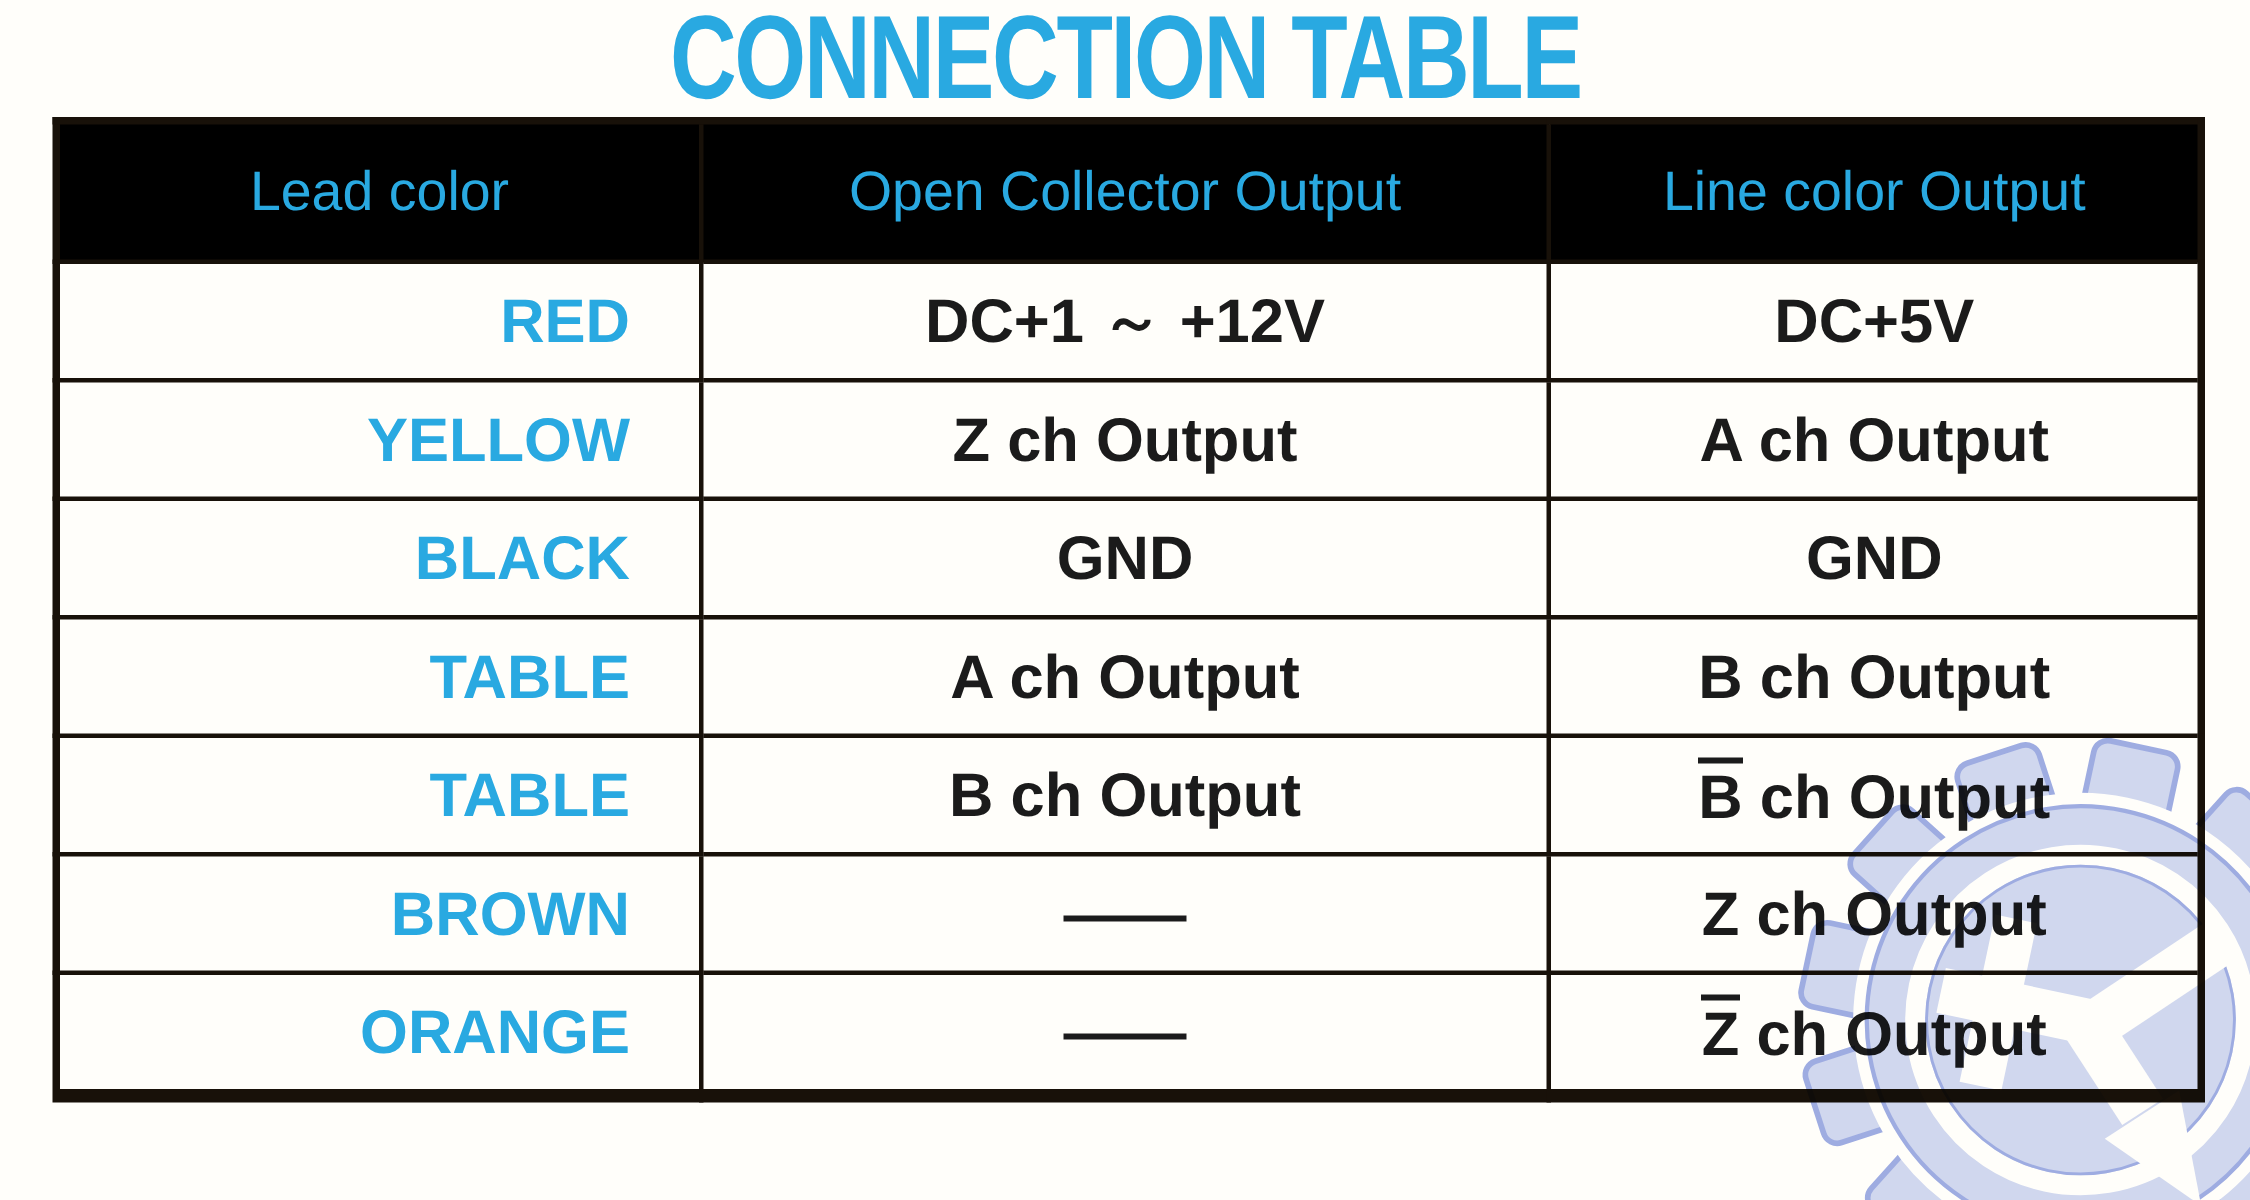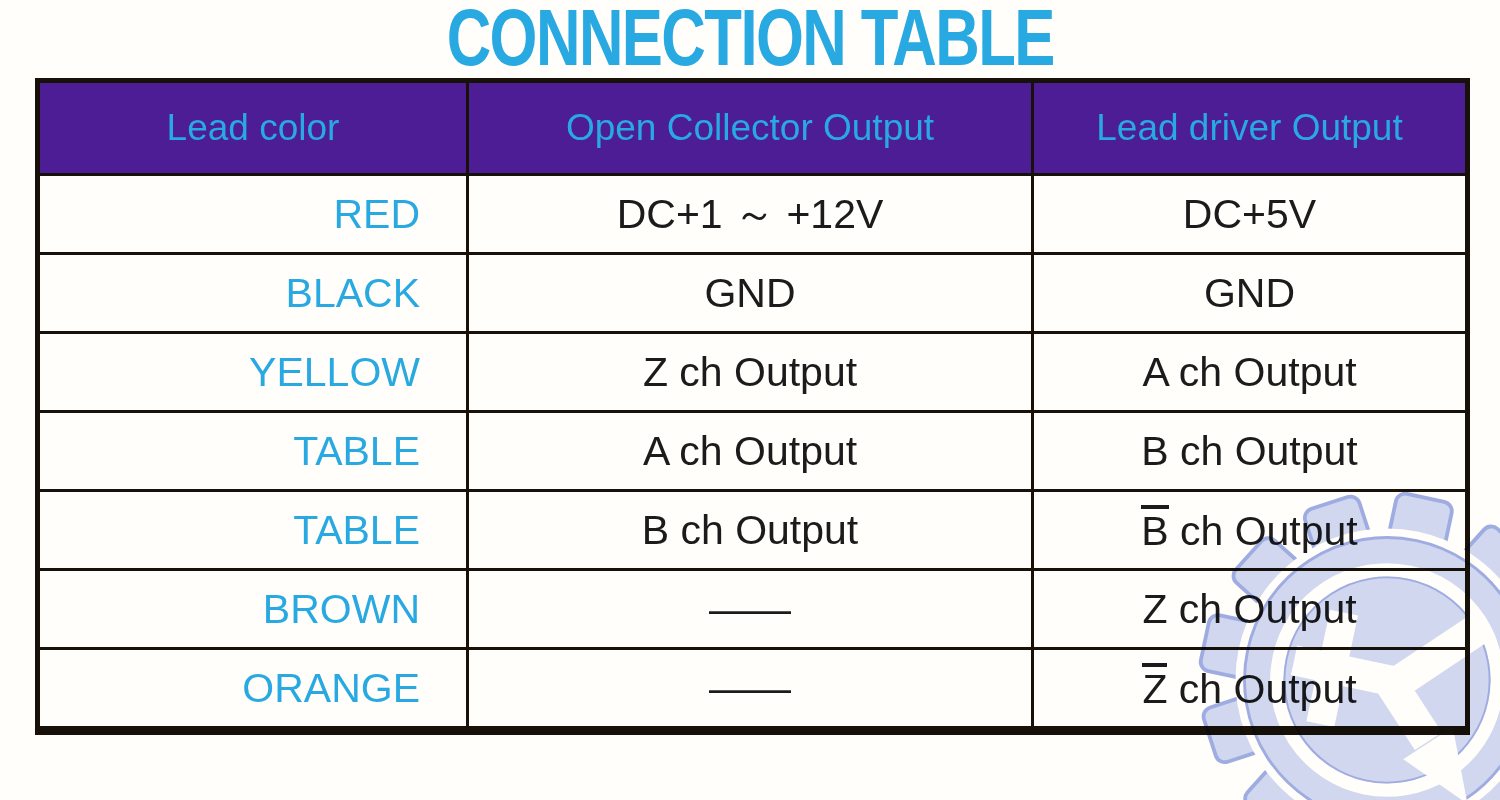--- a/index.html
+++ b/index.html
@@ -43,32 +43,32 @@
   }
   table.conn, table.conn td, table.conn th {
     border: 3px solid #181109;
   }
   table.conn {
     border-width: 5px;
     border-bottom-width: 9px;
   }
   th.hdr {
     height: 88px;
-    background: #4c1d95;
+    background: #000000;
     color: #29a9e1;
     font-size: 37px;
     font-weight: 400;
     text-align: center;
     vertical-align: middle;
   }
   td {
     height: 74px;
     vertical-align: middle;
     font-size: 41px;
-    font-weight: 400;
+    font-weight: 700;
     color: #1b1b1b;
     white-space: nowrap;
     margin-top: 14px;
   }
   td.lead {
     text-align: right;
     padding-right: 46px;
     color: #29a9e1;
   }
   td.val {
@@ -100,36 +100,36 @@
 <table class="conn">
   <colgroup>
     <col style="width:430px">
     <col style="width:565px">
     <col style="width:435px">
   </colgroup>
   <tbody>
       <tr>
     <th class="hdr">Lead color</th>
     <th class="hdr">Open Collector Output</th>
-    <th class="hdr">Lead driver Output</th>
+    <th class="hdr">Line color Output</th>
   </tr>
   <tr>
     <td class="lead">RED</td>
     <td class="val"><span class="ov"></span><span>DC+1 ～ +12V</span></td>
     <td class="val"><span class="ov"></span><span>DC+5V</span></td>
   </tr>
   <tr>
+    <td class="lead">YELLOW</td>
+    <td class="val"><span class="ov"></span><span>Z ch Output</span></td>
+    <td class="val"><span class="ov"></span><span>A ch Output</span></td>
+  </tr>
+  <tr>
     <td class="lead">BLACK</td>
     <td class="val"><span class="ov"></span><span>GND</span></td>
     <td class="val"><span class="ov"></span><span>GND</span></td>
-  </tr>
-  <tr>
-    <td class="lead">YELLOW</td>
-    <td class="val"><span class="ov"></span><span>Z ch Output</span></td>
-    <td class="val"><span class="ov"></span><span>A ch Output</span></td>
   </tr>
   <tr>
     <td class="lead">TABLE</td>
     <td class="val"><span class="ov"></span><span>A ch Output</span></td>
     <td class="val"><span class="ov"></span><span>B ch Output</span></td>
   </tr>
   <tr>
     <td class="lead">TABLE</td>
     <td class="val"><span class="ov"></span><span>B ch Output</span></td>
     <td class="val"><span class="ov">B</span><span> ch Output</span></td>

